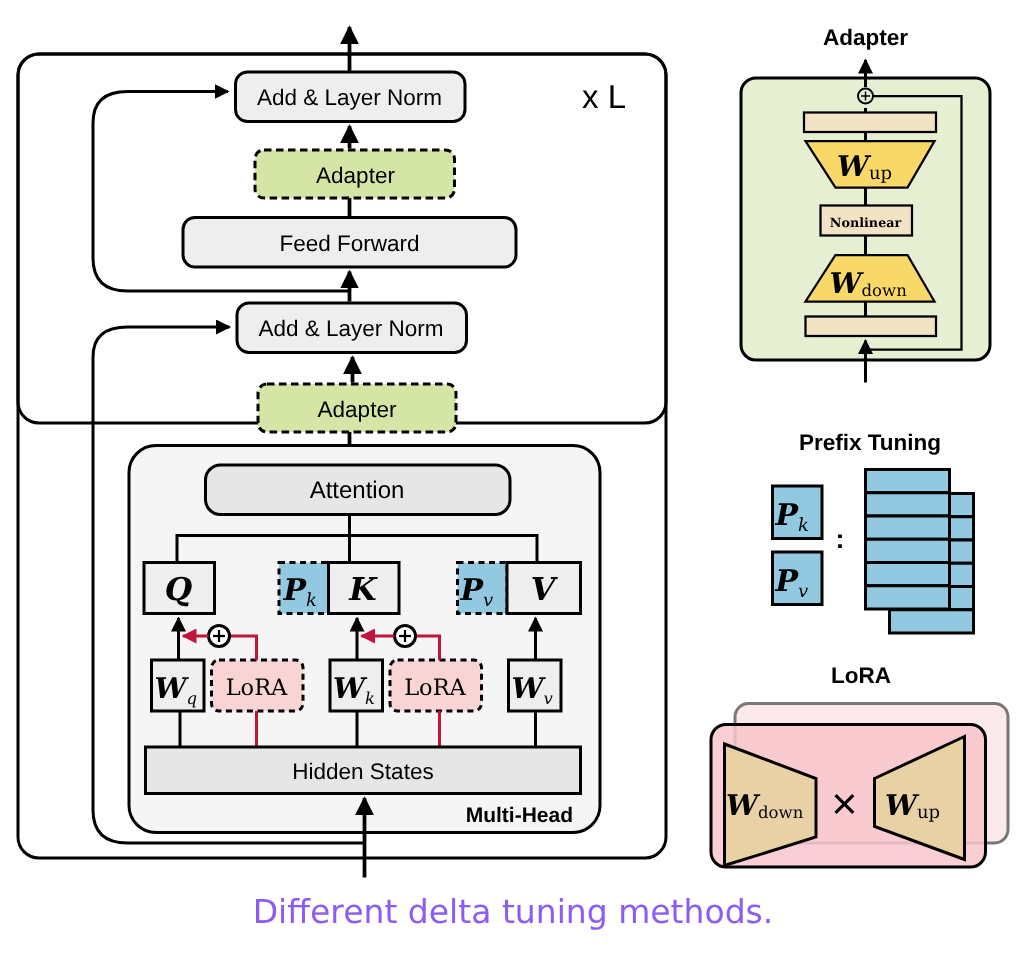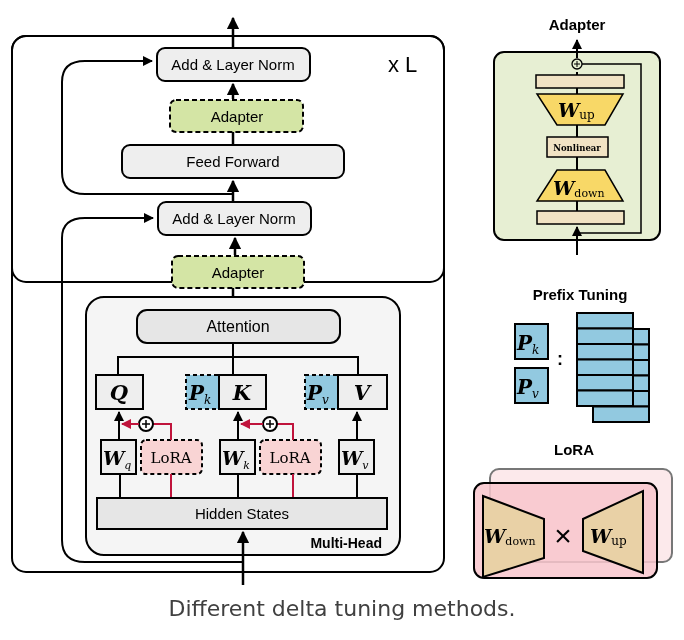--- a/index.html
+++ b/index.html
@@ -1,21 +1,21 @@
 <!DOCTYPE html>
 <html><head>
 <meta charset="utf-8">
 <style>
   html, body { margin: 0; padding: 0; background: #ffffff; }
   body { width: 684px; height: 640px; position: relative; overflow: hidden; }
   svg { position: absolute; left: 0; top: 0; }
   .sans { font-family: "Liberation Sans", sans-serif; }
   .serif { font-family: "DejaVu Serif", serif; }
   .caption { position: absolute; left: 0; top: 596px; width: 684px; text-align: center;
-    font-family: "DejaVu Sans", sans-serif; font-size: 22px; color: #404040; }
+    font-family: "DejaVu Sans", sans-serif; font-size: 22px; color: #8b5cf6; }
 </style>
 </head>
 <body>
 
 <svg width="684" height="640" viewBox="0 0 684 640">
   <defs>
     <marker id="ah" viewBox="0 0 10 10" refX="9" refY="5" markerWidth="5" markerHeight="5" orient="auto-start-reverse">
       <path d="M0,0 L10,5 L0,10 z" fill="#000"></path>
     </marker>
     <marker id="ahr" viewBox="0 0 10 10" refX="9" refY="5" markerWidth="5" markerHeight="5" orient="auto-start-reverse">

